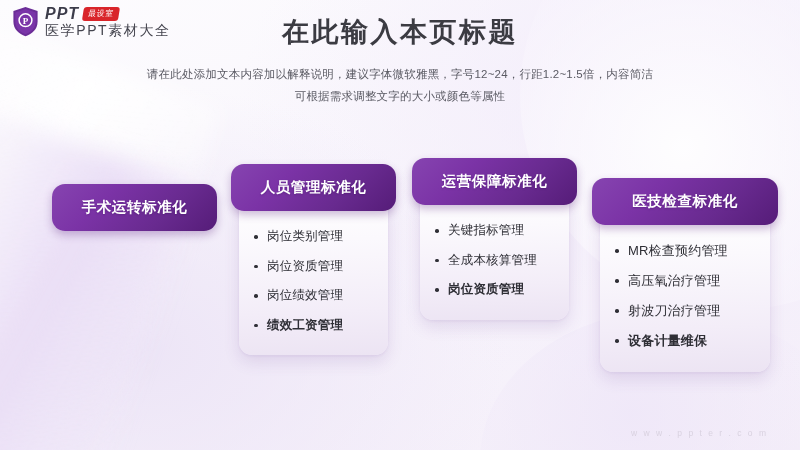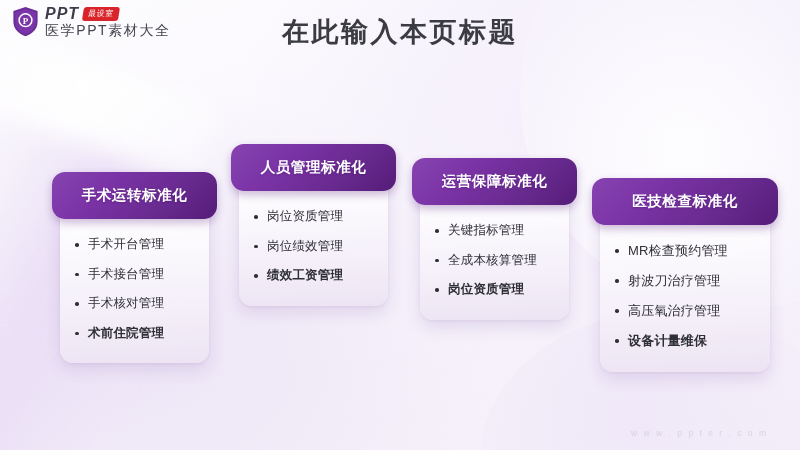--- a/index.html
+++ b/index.html
@@ -99,22 +99,22 @@
     font-size:12.5px; color:#2f2f36; line-height:1.32;
     margin-bottom:13px; white-space:nowrap; letter-spacing:.2px;
   }
   .card-bd li:last-child { margin-bottom:0;font-weight:bold; }
   .card-bd li::before {
     content:""; position:absolute; left:1px; top:7px;
     width:3.5px; height:3.5px; border-radius:50%; background:#2f2f36;
   }
 
   
-  .card-0 { left:52px;  top:172px; }
-  .card-1 { left:231px; top:144px; }
+  .card-0 { left:52px;  top:184px;text-align:right; }
+  .card-1 { left:231px; top:164px; }
   .card-2 { left:412px; top:158px; }
   .card-3 { left:592px; top:178px; width:186px; }
   .card-3 .card-bd li { font-size:13px; }
 
   
   .watermark {
     position:absolute; right:32px; bottom:12px; z-index:6;
     font-size:8.5px; color:#d9d2e0; letter-spacing:2px;
   }
 </style>
@@ -143,45 +143,40 @@
       <span class="logo-ppt">PPT</span>
       <span class="logo-badge">最设室</span>
     </span>
     <span class="logo-sub">医学PPT素材大全</span>
   </span>
 </div>
 
 <div class="head">
   <div class="title">在此输入本页标题</div>
   <div class="subtitle">
+    <div>请在此处添加文本内容加以解释说明，建议字体微软雅黑，字号12~24，行距1.2~1.5倍，内容简洁</div>
+    <div>可根据需求调整文字的大小或颜色等属性</div>
   </div>
 </div>
 
 <div class="cards">
 
   <div class="card card-0">
     <div class="card-hd">
       <span>手术运转标准化</span>
+    </div>
+  </div>
+
+  <div class="card card-1">
+    <div class="card-hd">
+      <span>人员管理标准化</span>
     </div>
     <div class="card-bd">
       <ul>
-        <li>手术开台管理</li>
-        <li>手术接台管理</li>
-        <li>手术核对管理</li>
-        <li>术前住院管理</li>
-      </ul>
-    </div>
-  </div>
-
-  <div class="card card-1">
-    <div class="card-hd">
-      <span>人员管理标准化</span>
-    </div>
-    <div class="card-bd">
-      <ul>
+        <li>岗位类别管理</li>
         <li>岗位资质管理</li>
         <li>岗位绩效管理</li>
         <li>绩效工资管理</li>
       </ul>
     </div>
   </div>
 
   <div class="card card-2">
     <div class="card-hd">
       <span>运营保障标准化</span>
@@ -195,22 +190,22 @@
     </div>
   </div>
 
   <div class="card card-3">
     <div class="card-hd">
       <span>医技检查标准化</span>
     </div>
     <div class="card-bd">
       <ul>
         <li>MR检查预约管理</li>
+        <li>高压氧治疗管理</li>
         <li>射波刀治疗管理</li>
-        <li>高压氧治疗管理</li>
         <li>设备计量维保</li>
       </ul>
     </div>
   </div>
 
 </div>
 
 <div class="watermark">w w w . p p t e r . c o m</div>
 
 </body></html>

